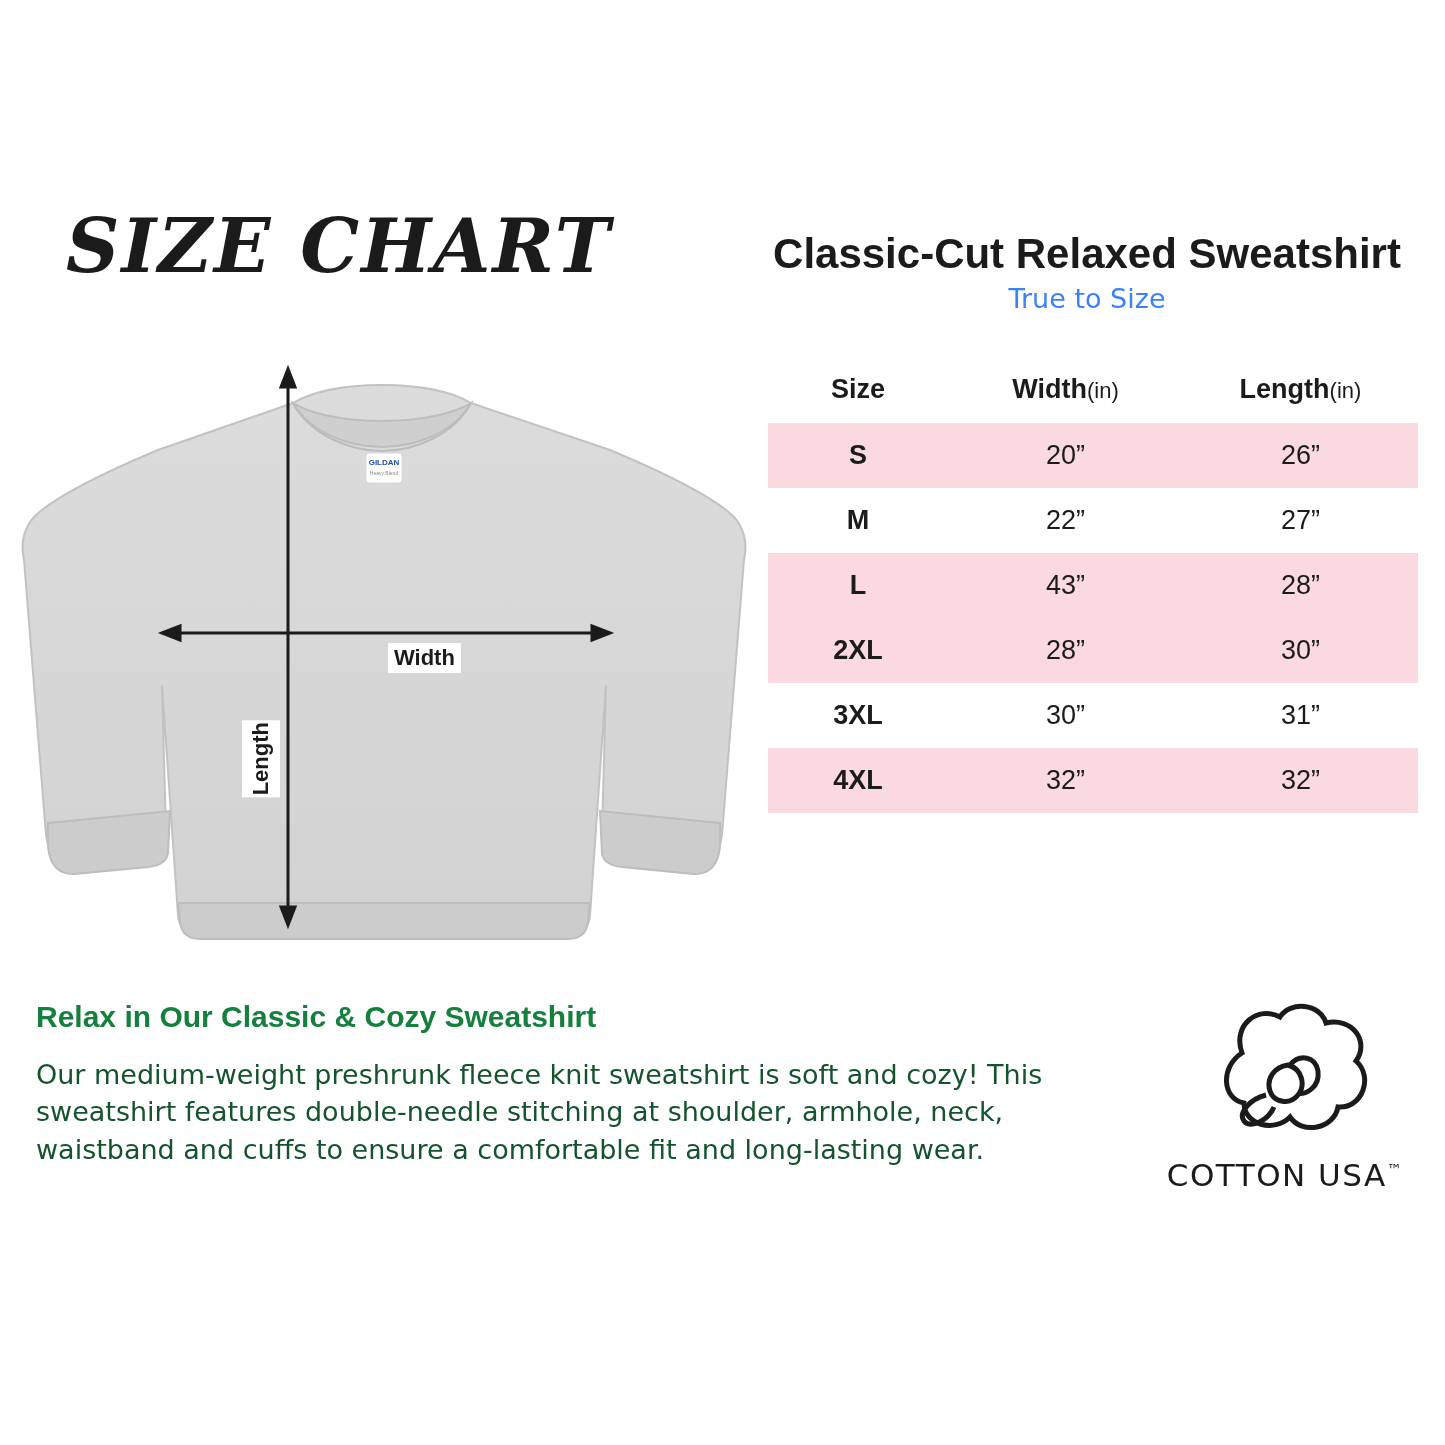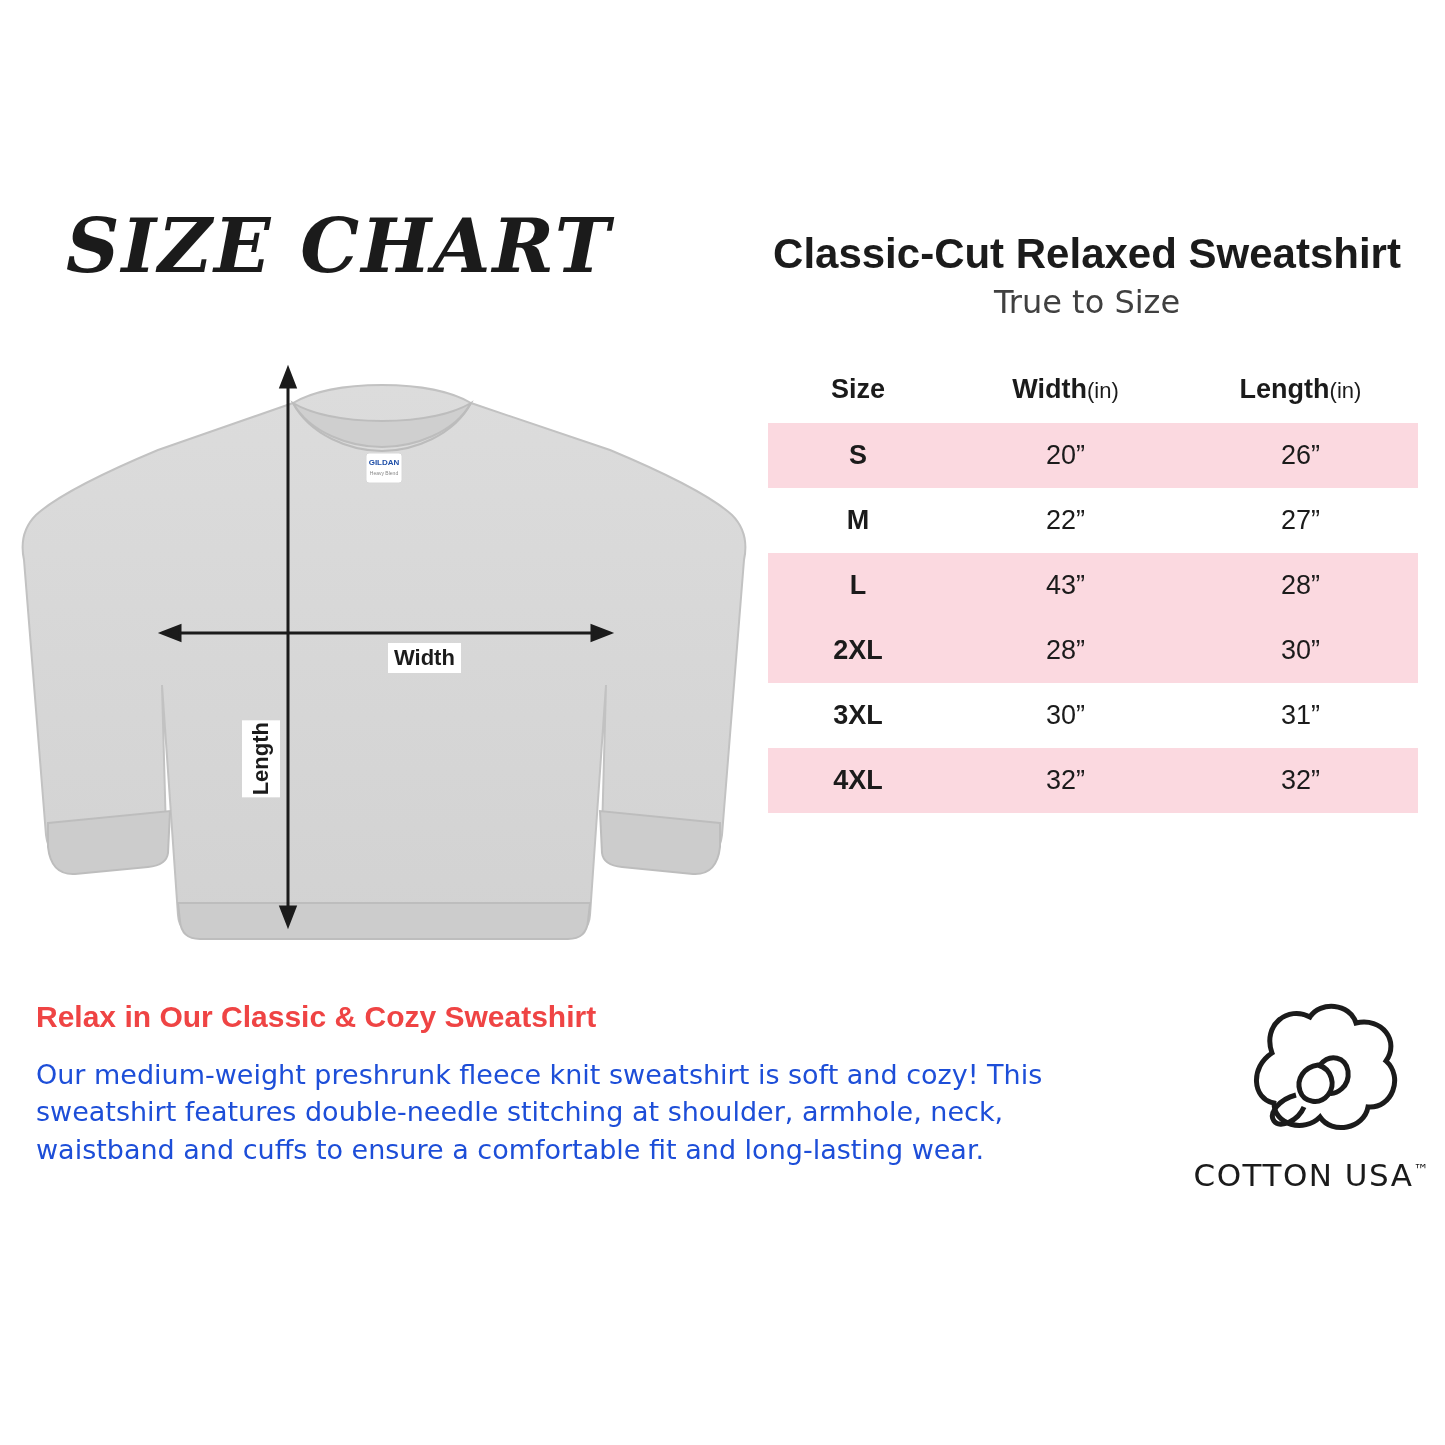--- a/index.html
+++ b/index.html
@@ -42,22 +42,22 @@
   }
   #product-name {
     font-size: 42px;
     font-weight: bold;
     color: #1b1b1b;
     line-height: 1.1;
     white-space: nowrap;
   }
   #product-sub {
     margin-top: 6px;
-    font-size: 32px;
-    color: #404040;
+    font-size: 27px;
+    color: #3b82f6;
     font-family: "DejaVu Sans", sans-serif;
   }
 
   
   #garment {
     position: absolute;
     left: 10px; top: 355px;
     width: 745px; height: 600px;
   }
   #garment svg { display: block; }
@@ -117,34 +117,34 @@
   
   #bottom {
     position: absolute;
     left: 36px; top: 1000px;
     width: 1080px;
   }
   #bottom-head {
     font-size: 30px;
     font-weight: bold;
     margin-bottom: 22px;
-    color: #ef4444;
+    color: #15803d;
   }
   #bottom-body {
     font-size: 27px;
     line-height: 1.38;
-    color: #1d4ed8;
+    color: #14532d;
     font-family: "DejaVu Sans", sans-serif;
   }
 
   #cotton-logo {
     position: absolute;
     left: 1140px; top: 995px;
     width: 290px;
-    text-align: right;
+    text-align: center;
   }
   #cotton-text {
     margin-top: 8px;
     font-size: 31px;
     letter-spacing: 1.5px;
     color: #1b1b1b;
     font-family: "DejaVu Sans", sans-serif;
     white-space: nowrap;
   }
   #cotton-text .tm { font-size: 15px; vertical-align: super; }

